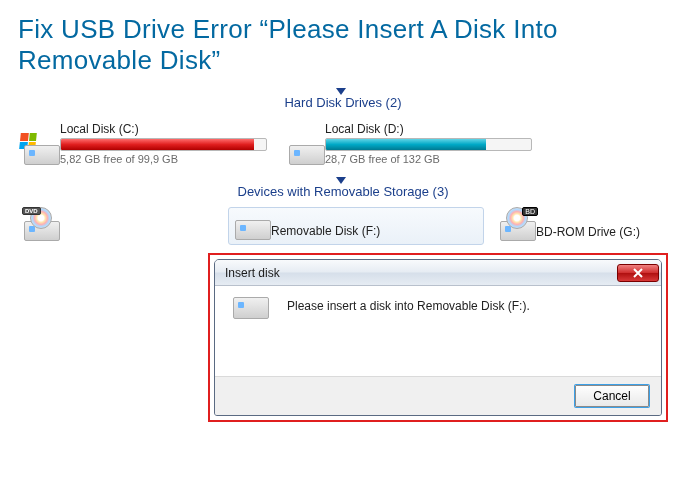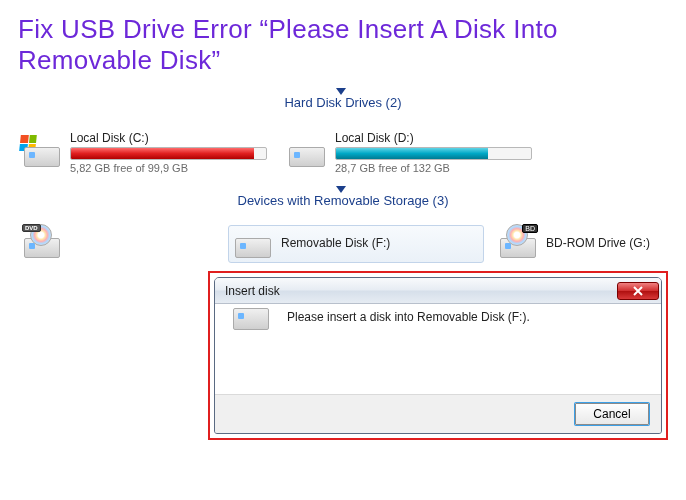--- a/index.html
+++ b/index.html
@@ -6,21 +6,21 @@
   body {
     margin: 0;
     padding: 10px 18px;
     font-family: "Segoe UI", Tahoma, sans-serif;
     font-size: 12px;
     background: #fff;
     width: 686px;
     height: 500px;
   }
   .headline {
-    color: #6d28d9;
+    color: #0369a1;
     font-family: Impact, "Arial Black", sans-serif;
     font-size: 26px;
     letter-spacing: 0.3px;
     margin: 4px 0 12px 0;
     font-weight: normal;
   }
   .section-header {
     display: flex;
     align-items: center;
     color: #1b3f8b;
@@ -42,26 +42,24 @@
     background: #d9dde3;
     margin-left: 10px;
   }
   .drives-row {
     display: flex;
     gap: 10px;
     margin-bottom: 8px;
   }
   .drive-item {
     display: flex;
-    align-items: center;
-    gap: 10px;
+    align-items: flex-end;
     padding: 4px 6px;
     width: 255px;
     border-radius: 3px;
-    margin-top: 9px;
   }
   .drive-item.selected {
     background: linear-gradient(#f7fafd,#eaf1f8);
     border: 1px solid #c2d4ea;
   }
   .drive-icon {
     width: 36px; height: 28px;
     position: relative;
     flex-shrink: 0;
   }
@@ -151,21 +149,21 @@
   .close-btn {
     width: 42px; height: 18px;
     background: linear-gradient(#f08080,#d03030 48%,#b01010 52%,#d83838);
     border: 1px solid #7a0000;
     border-radius: 3px;
     display: flex; align-items: center; justify-content: center;
     color: #fff; font-weight: bold;
   }
   .close-btn svg { width: 10px; height: 10px; }
   .dialog-body {
-    padding: 4px 18px 12px 18px;
+    padding: 11px 18px 12px 18px;
     display: flex; gap: 18px;
     min-height: 90px;
     background: #fff;
   }
   .dialog-icon .hdd { position: relative; width: 36px; height: 22px; }
   .dialog-msg { flex: 1; color: #222; padding-top: 2px; }
   .dialog-footer {
     background: #f0f0f0;
     border-top: 1px solid #dadada;
     padding: 8px 12px;

